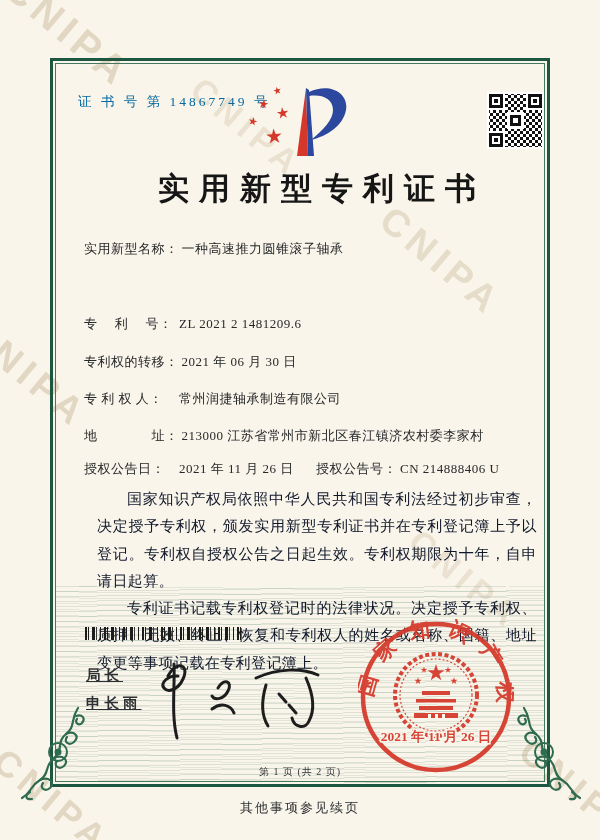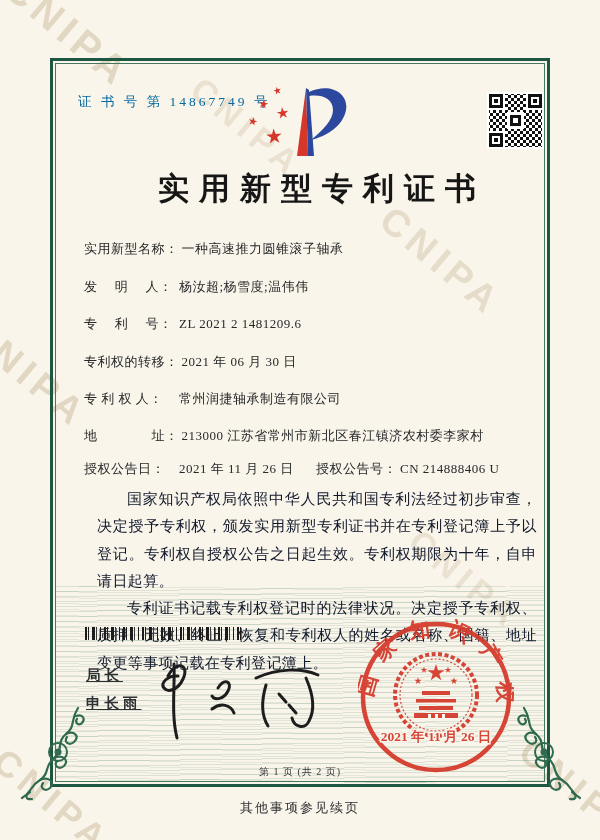--- a/index.html
+++ b/index.html
@@ -159,23 +159,20 @@
       <rect x="2" y="41" width="14" height="14" fill="#111"></rect>
     <rect x="5" y="44" width="8" height="8" fill="#fff"></rect>
       <rect x="7" y="46" width="4" height="4" fill="#111"></rect>
   </svg>
 
   <h1 class="title">实用新型专利证书</h1>
 
   <div class="frow r1">
     <span class="flabel">实用新型名称：</span><span class="fvalue">一种高速推力圆锥滚子轴承</span>
   </div>
-  <div class="frow r2">
-    <span class="flabel">发　 明　 人：</span><span class="fvalue">杨汝超;杨雪度;温伟伟</span>
-  </div>
   <div class="frow r3">
     <span class="flabel">专　 利　 号：</span><span class="fvalue">ZL 2021 2 1481209.6</span>
   </div>
   <div class="frow r4">
     <span class="flabel">专利权的转移：</span><span class="fvalue">2021 年 06 月 30 日</span>
   </div>
   <div class="frow r5">
     <span class="flabel">专 利 权 人：</span><span class="fvalue">常州润捷轴承制造有限公司</span>
   </div>
   <div class="frow r6">

